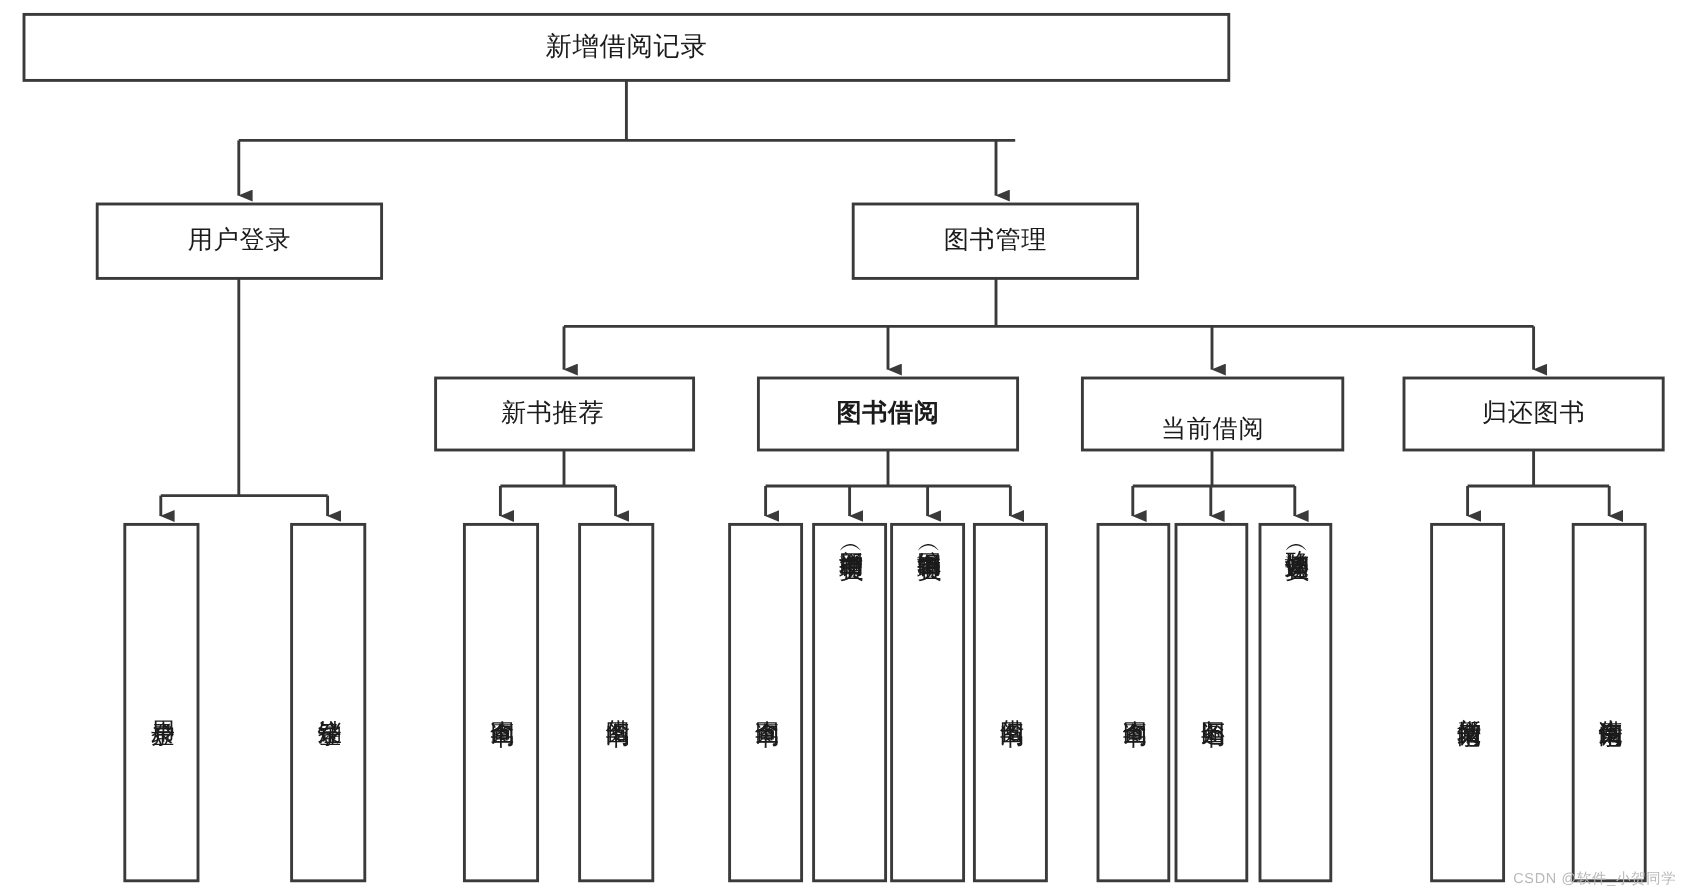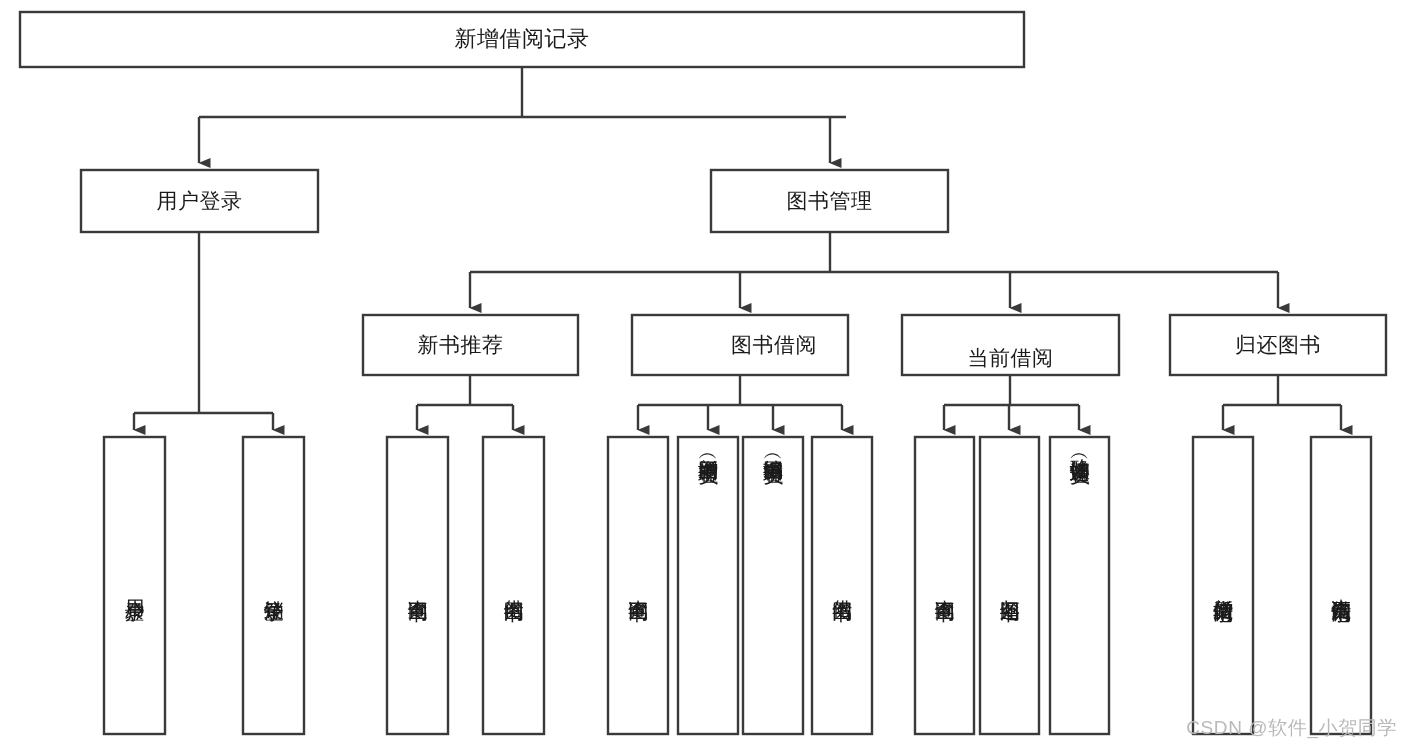--- a/index.html
+++ b/index.html
@@ -63,21 +63,21 @@
     line-height: 1.18;
     letter-spacing: 1px;
     writing-mode: vertical-rl;
     text-orientation: upright;
     pointer-events: none;
   }
   .watermark {
     position: absolute;
     right: 8px;
     bottom: 6px;
-    font-size: 19px;
+    font-size: 12px;
     color: #b9b9b9;
     letter-spacing: 0.6px;
     white-space: nowrap;
     pointer-events: none;
   }
 </style>
 </head>
 <body>
 
 <div id="diagram-root">
@@ -171,21 +171,21 @@
     <rect class="node-box" x="1193" y="437" width="60" height="297"></rect>
     <rect class="node-box" x="1311" y="437" width="60" height="297"></rect>
   </svg>
 
   <div class="node-label-h" style="left:20px; top:12px; width:1004px; height:55px; font-size:22px;">新增借阅记录</div>
 
   <div class="node-label-h" style="left:81px; top:170px; width:237px; height:62px;">用户登录</div>
   <div class="node-label-h" style="left:711px; top:170px; width:237px; height:62px;border-radius:18px;">图书管理</div>
 
   <div class="node-label-h" style="left:363px; top:315px; width:195px; height:60px;">新书推荐</div>
-  <div class="node-label-h" style="left:666px; top:315px; width:216px; height:60px;">图书借阅</div>
+  <div class="node-label-h" style="left:632px; top:315px; width:216px; height:60px;font-weight:bold;">图书借阅</div>
   <div class="node-label-h" style="left:902px; top:328px; width:217px; height:60px;">当前借阅</div>
   <div class="node-label-h" style="left:1170px; top:315px; width:216px; height:60px;">归还图书</div>
 
   <div class="node-label-v" style="left:104px; top:437px; width:61px; height:297px;">用户登录</div>
   <div class="node-label-v" style="left:243px; top:437px; width:61px; height:297px;">注销登录</div>
 
   <div class="node-label-v" style="left:387px; top:437px; width:61px; height:297px;">查询图书</div>
   <div class="node-label-v" style="left:483px; top:437px; width:61px; height:297px;">借阅图书</div>
 
   <div class="node-label-v" style="left:608px; top:437px; width:60px; height:297px;">查询图书</div>

